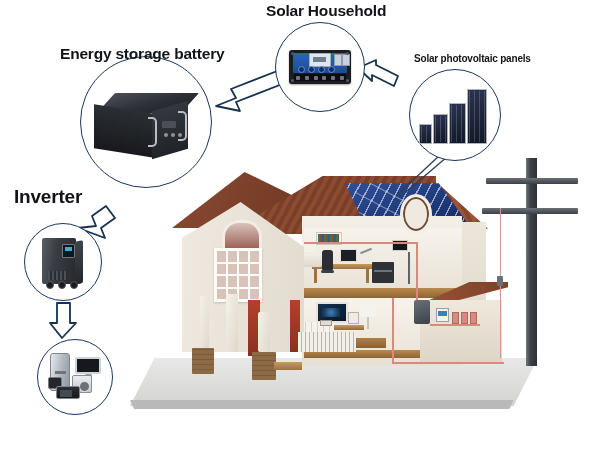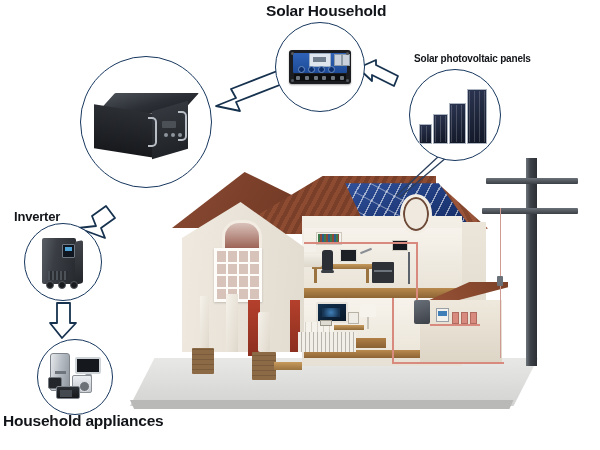--- a/index.html
+++ b/index.html
@@ -513,43 +513,43 @@
         <div class="bat-side"></div>
         <div class="bat-handle" style="left:56px;top:24px;"></div>
         <div class="bat-handle" style="left:86px;top:18px;"></div>
         <div class="bat-vent" style="left:70px;top:28px;width:14px;height:7px;"></div>
         <div class="bat-led" style="left:72px;top:40px;"></div>
         <div class="bat-led" style="left:79px;top:40px;"></div>
         <div class="bat-led" style="left:86px;top:40px;"></div>
       </div>
     </div>
   </div>
+  <div class="lbl" style="left:60px;top:46px;font-size:15.5px;">Energy storage battery</div>
 
   <div class="node-circle" style="left:24px;top:223px;width:78px;height:78px;">
     <div class="node-art">
       <div class="inverter">
         <div class="inv-body"></div>
         <div class="inv-side"></div>
         <div class="inv-panel"></div>
         <div class="inv-grill"></div>
         <div class="inv-wheel" style="left:4px;"></div>
         <div class="inv-wheel" style="left:16px;"></div>
         <div class="inv-wheel" style="left:28px;"></div>
       </div>
     </div>
   </div>
-  <div class="lbl" style="left:14px;top:210px;font-size:13px;">Inverter</div>
+  <div class="lbl" style="left:14px;top:187px;font-size:19px;">Inverter</div>
 
   <div class="node-circle" style="left:37px;top:339px;width:76px;height:76px;">
     <div class="node-art">
       <div class="appl">
         <div class="ap ap-fridge"></div>
         <div class="ap ap-tv"></div>
         <div class="ap ap-tv-stand"></div>
         <div class="ap ap-wash"></div>
         <div class="ap ap-oven"></div>
         <div class="ap ap-micro"></div>
       </div>
     </div>
   </div>
-  <div class="lbl" style="left:3px;top:413px;font-size:15.5px;">Household appliances</div>
 
 </div>
 
 </body></html>

